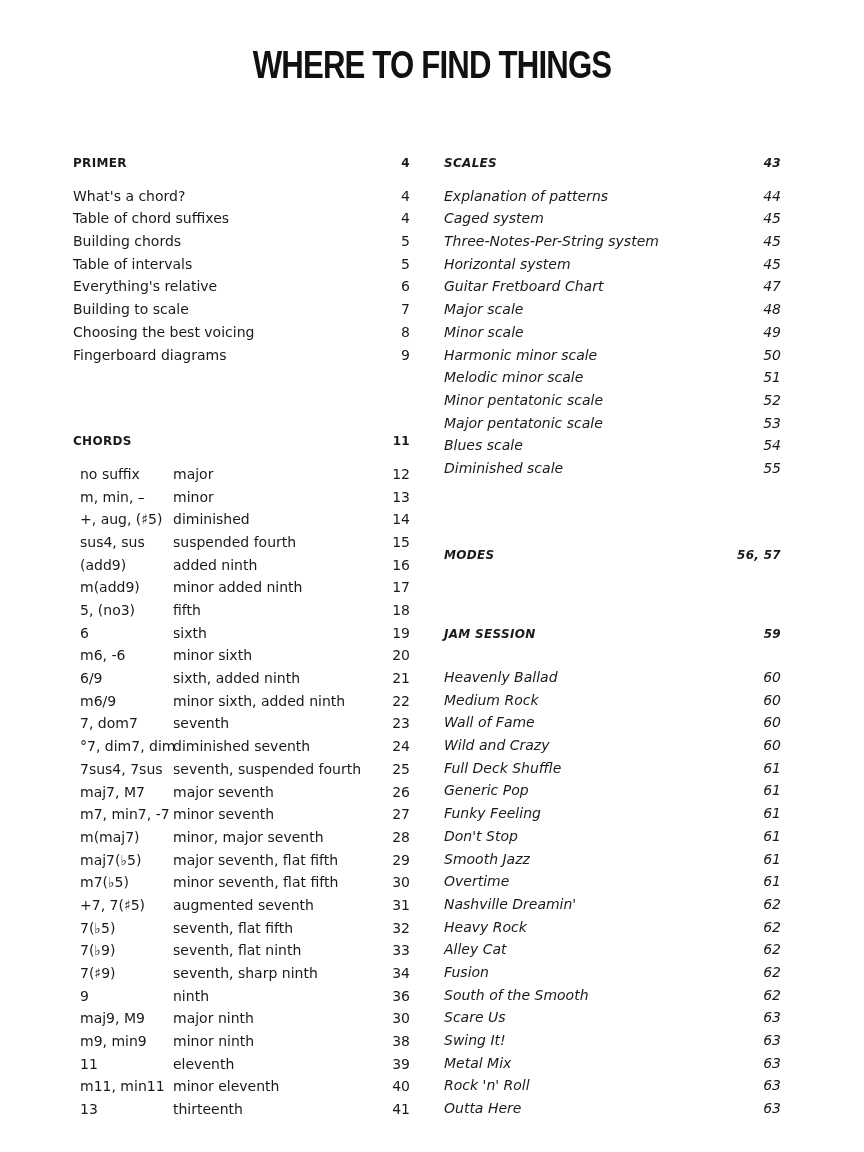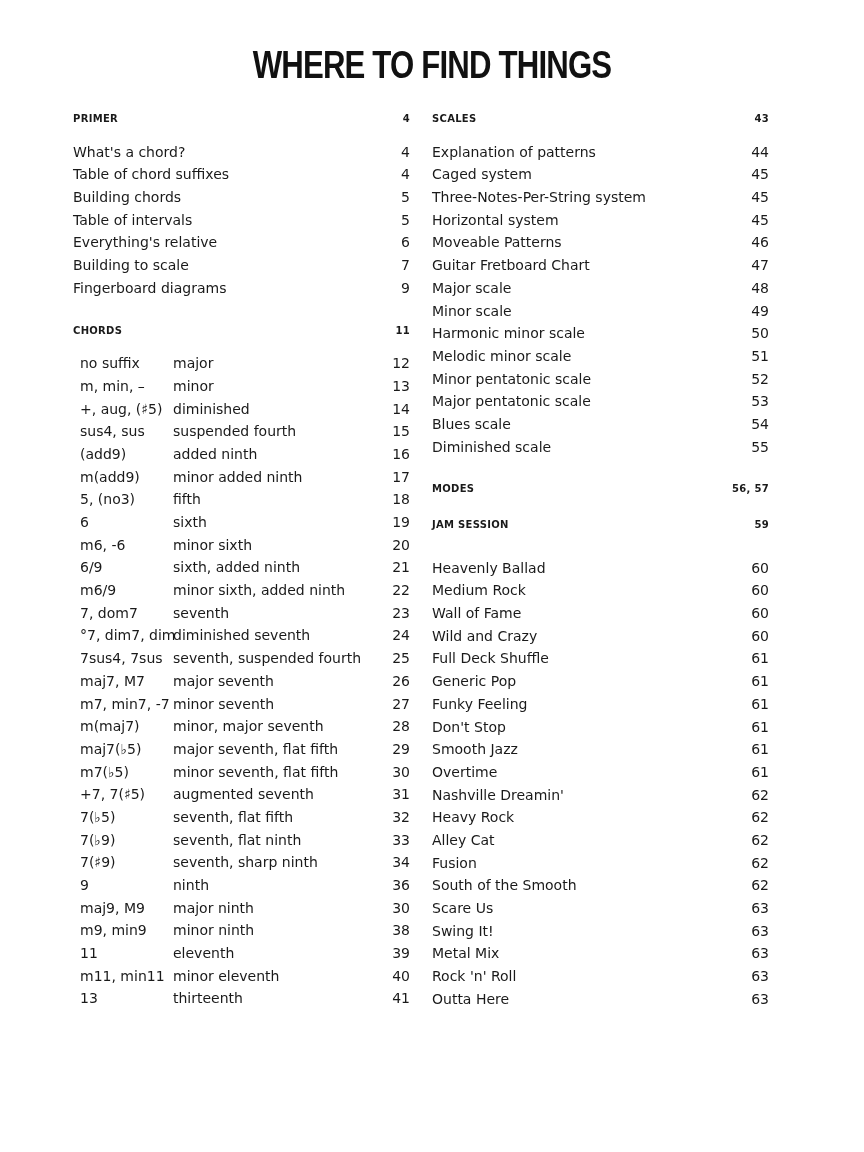--- a/index.html
+++ b/index.html
@@ -14,27 +14,27 @@
     font-family: "Liberation Sans", sans-serif;
     font-weight: bold;
     font-size: 38px;
     letter-spacing: -1px;
     transform: scaleX(0.82);
     transform-origin: 432px 0;
     color: #111;
   }
   .col { position: absolute; top: 108px; }
   .col-left { left: 73px; width: 337px; }
-  .col-right { left: 432px; width: 337px; }
+  .col-right { left: 444px; width: 337px; font-style: italic; }
   .row {
     position: relative; height: 22.7px; line-height: 22.7px;
     font-size: 14px; white-space: nowrap;
   }
   .row .pg { position: absolute; right: 0; top: 0; }
-  .heading { font-weight: bold; font-size: 10px; letter-spacing: 0.3px; }
+  .heading { font-weight: bold; font-size: 12px; letter-spacing: 0.3px; margin-top: 44px; }
   .gap-s { height: 10px; }
   .gap-m { height: 13px; }
   .gap-l { height: 20px; }
   .suffix { position: absolute; left: 7px; top: 0; }
   .desc { position: absolute; left: 100px; top: 0; }
 </style>
 </head>
 <body>
 
 <div class="page-title">WHERE TO FIND THINGS</div>
@@ -45,20 +45,21 @@
     <span class="pg">4</span>
   </div>
   <div class="gap-s"></div>
   <div id="primer-list">
       <div class="row"><span>What's a chord?</span><span class="pg">4</span></div>
       <div class="row"><span>Table of chord suffixes</span><span class="pg">4</span></div>
       <div class="row"><span>Building chords</span><span class="pg">5</span></div>
       <div class="row"><span>Table of intervals</span><span class="pg">5</span></div>
       <div class="row"><span>Everything's relative</span><span class="pg">6</span></div>
       <div class="row"><span>Building to scale</span><span class="pg">7</span></div>
+      <div class="row"><span>Choosing the best voicing</span><span class="pg">8</span></div>
       <div class="row"><span>Fingerboard diagrams</span><span class="pg">9</span></div>
     </div>
   <div class="gap-l"></div>
   <div class="row heading">
     <span>CHORDS</span>
     <span class="pg">11</span>
   </div>
   <div class="gap-s"></div>
   <div id="chords-list">
       <div class="row">
@@ -213,21 +214,20 @@
   <div class="row heading">
     <span>SCALES</span>
     <span class="pg">43</span>
   </div>
   <div class="gap-s"></div>
   <div id="scales-list">
       <div class="row"><span>Explanation of patterns</span><span class="pg">44</span></div>
       <div class="row"><span>Caged system</span><span class="pg">45</span></div>
       <div class="row"><span>Three-Notes-Per-String system</span><span class="pg">45</span></div>
       <div class="row"><span>Horizontal system</span><span class="pg">45</span></div>
-      <div class="row"><span>Moveable Patterns</span><span class="pg">46</span></div>
       <div class="row"><span>Guitar Fretboard Chart</span><span class="pg">47</span></div>
       <div class="row"><span>Major scale</span><span class="pg">48</span></div>
       <div class="row"><span>Minor scale</span><span class="pg">49</span></div>
       <div class="row"><span>Harmonic minor scale</span><span class="pg">50</span></div>
       <div class="row"><span>Melodic minor scale</span><span class="pg">51</span></div>
       <div class="row"><span>Minor pentatonic scale</span><span class="pg">52</span></div>
       <div class="row"><span>Major pentatonic scale</span><span class="pg">53</span></div>
       <div class="row"><span>Blues scale</span><span class="pg">54</span></div>
       <div class="row"><span>Diminished scale</span><span class="pg">55</span></div>
     </div>

